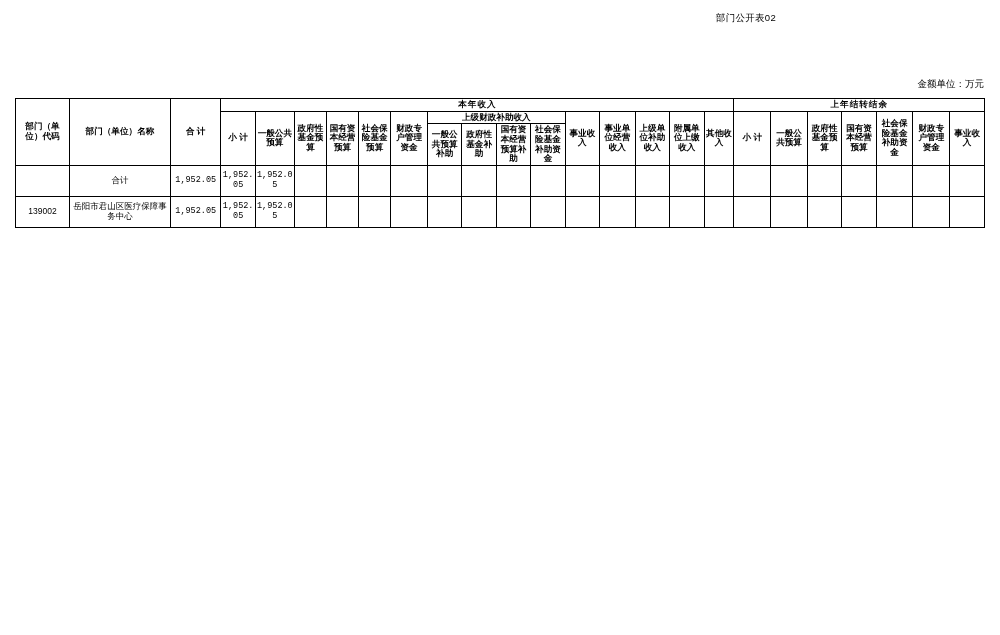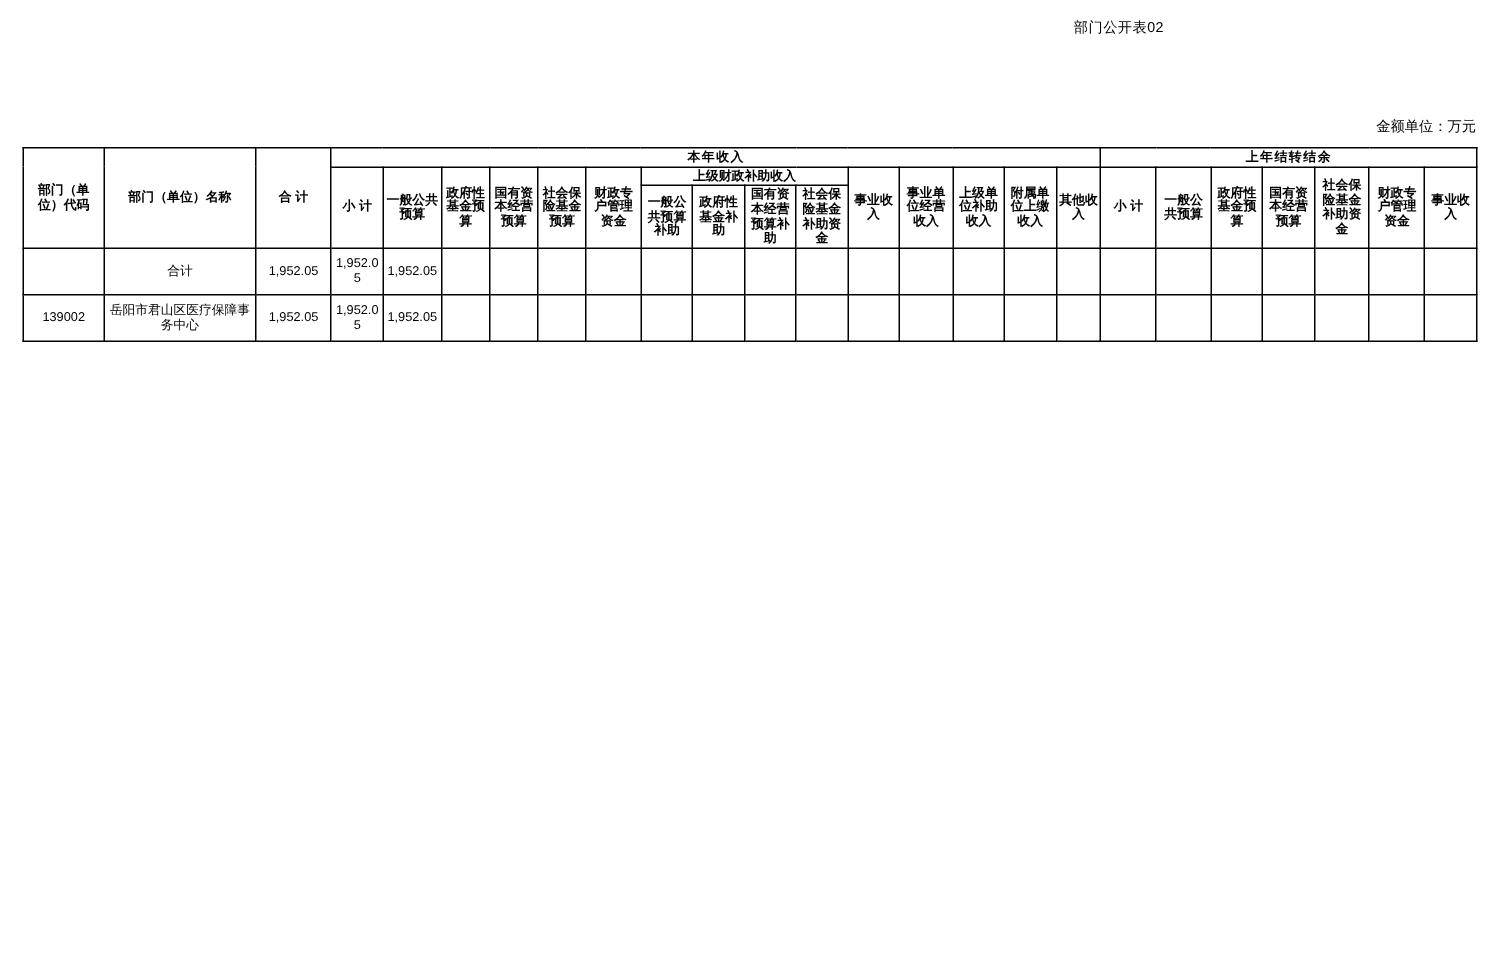--- a/index.html
+++ b/index.html
@@ -87,21 +87,21 @@
     letter-spacing: 1px;
   }
   .h-sub {
     font-size: 8.6px;
     font-weight: bold;
   }
   .cell-num {
     text-align: right;
     padding-right: 3px;
     font-size: 8.5px;
-    font-family: Liberation Sans, sans-serif;
+    font-family: Liberation Mono, monospace;
     margin-top: 36px;
   }
   .cell-left {
     text-align: left;
     padding-left: 4px;
   }
   .row-body td {
     height: 28px;
   }
   .note {

